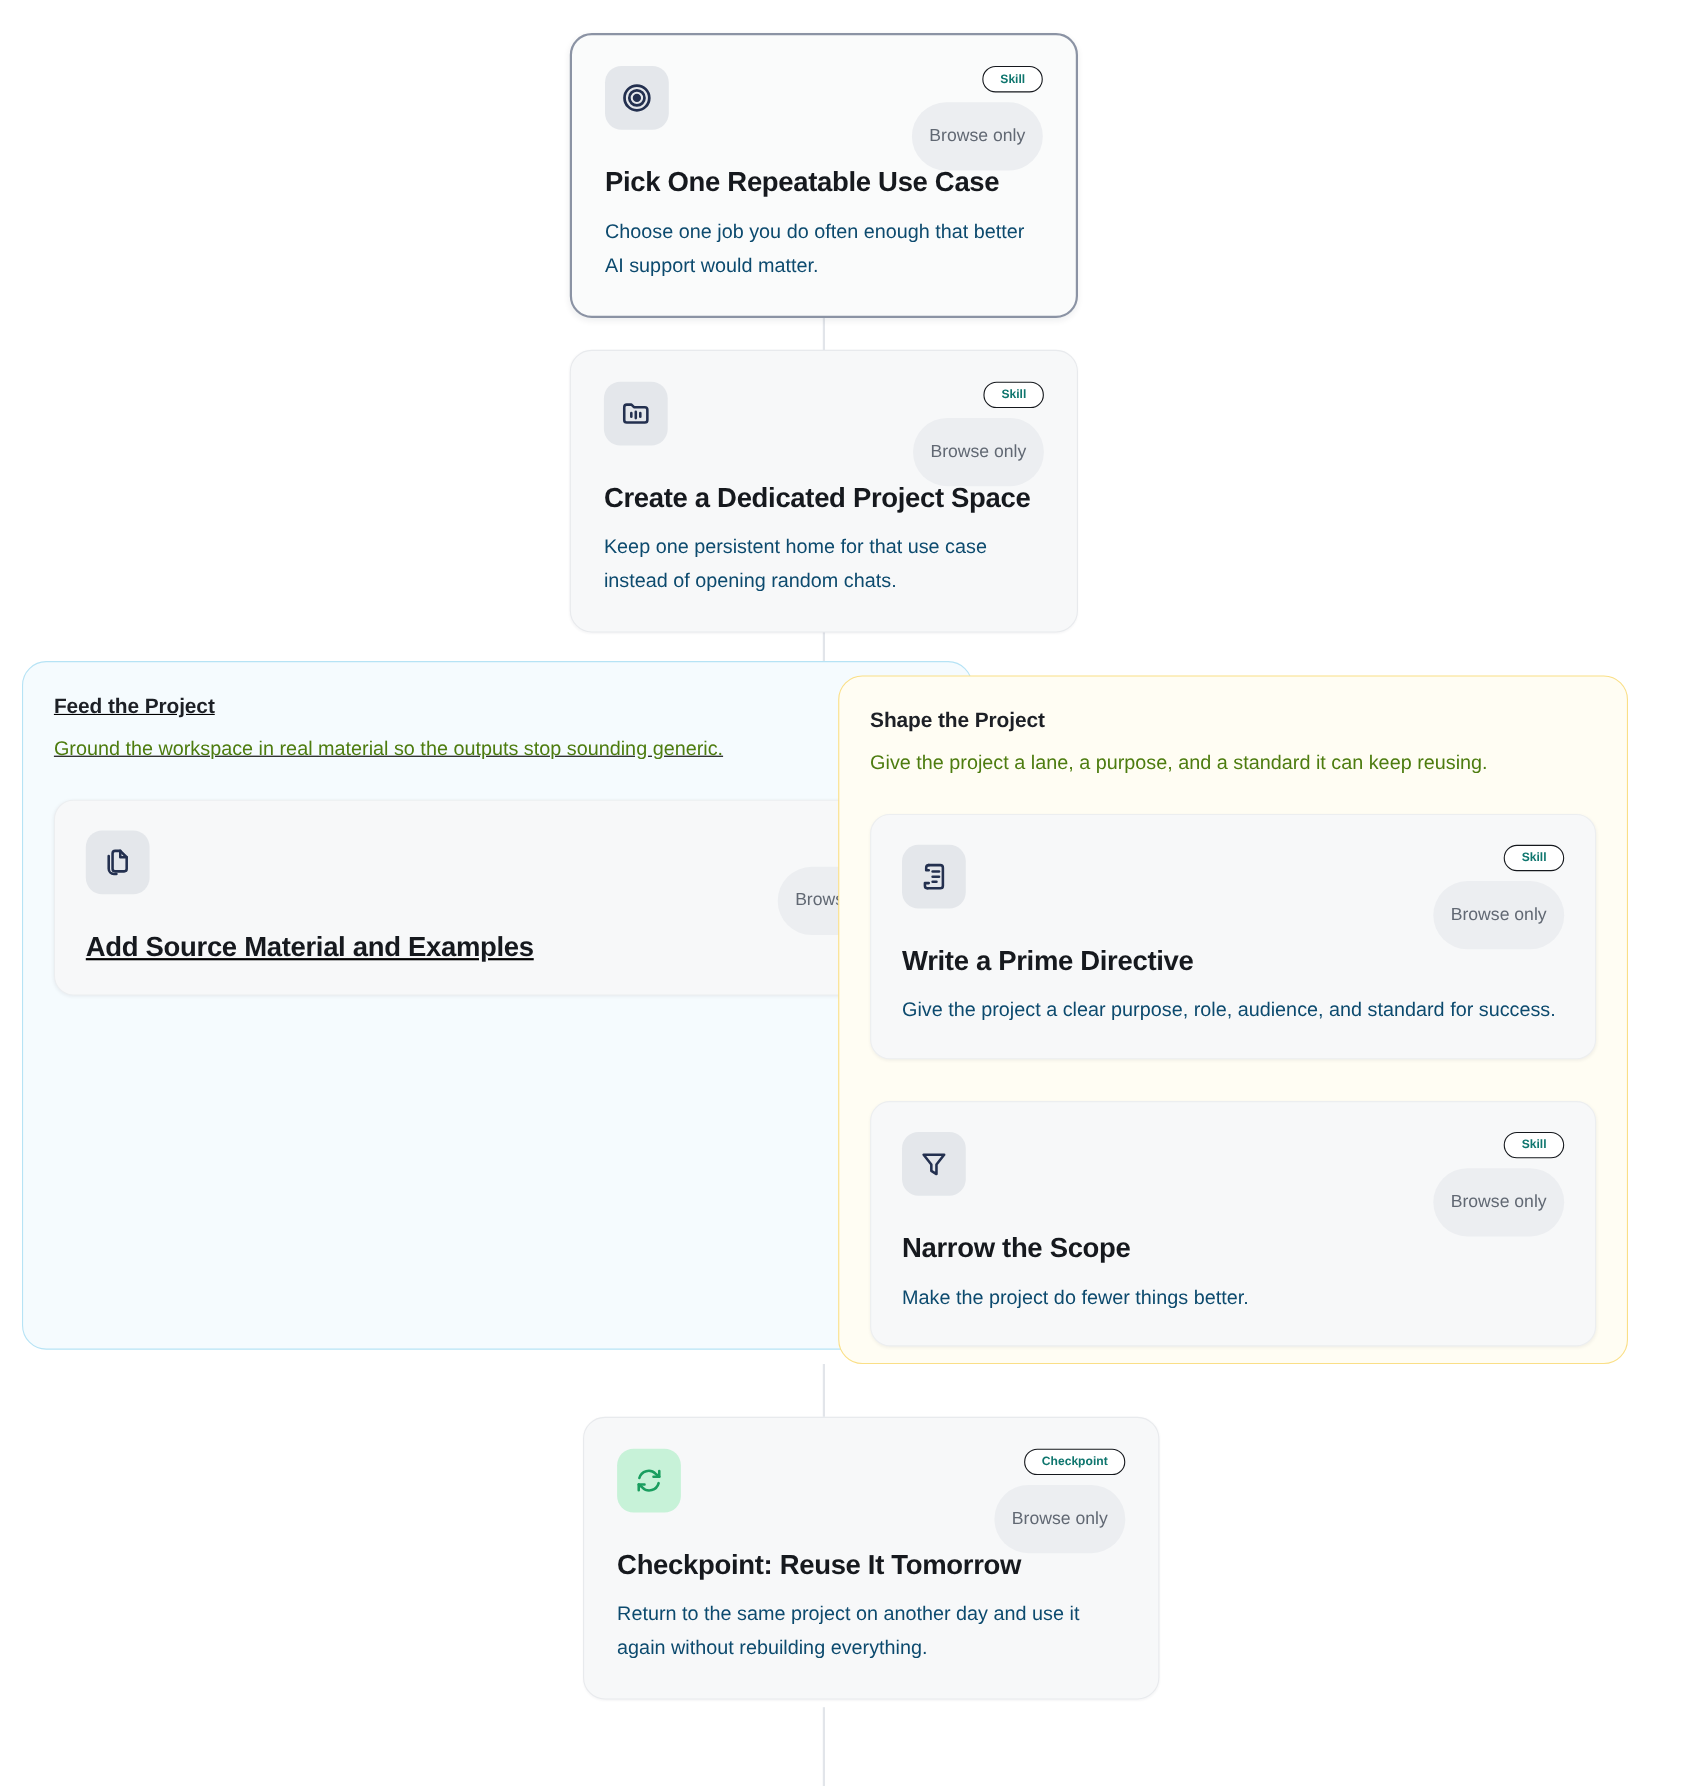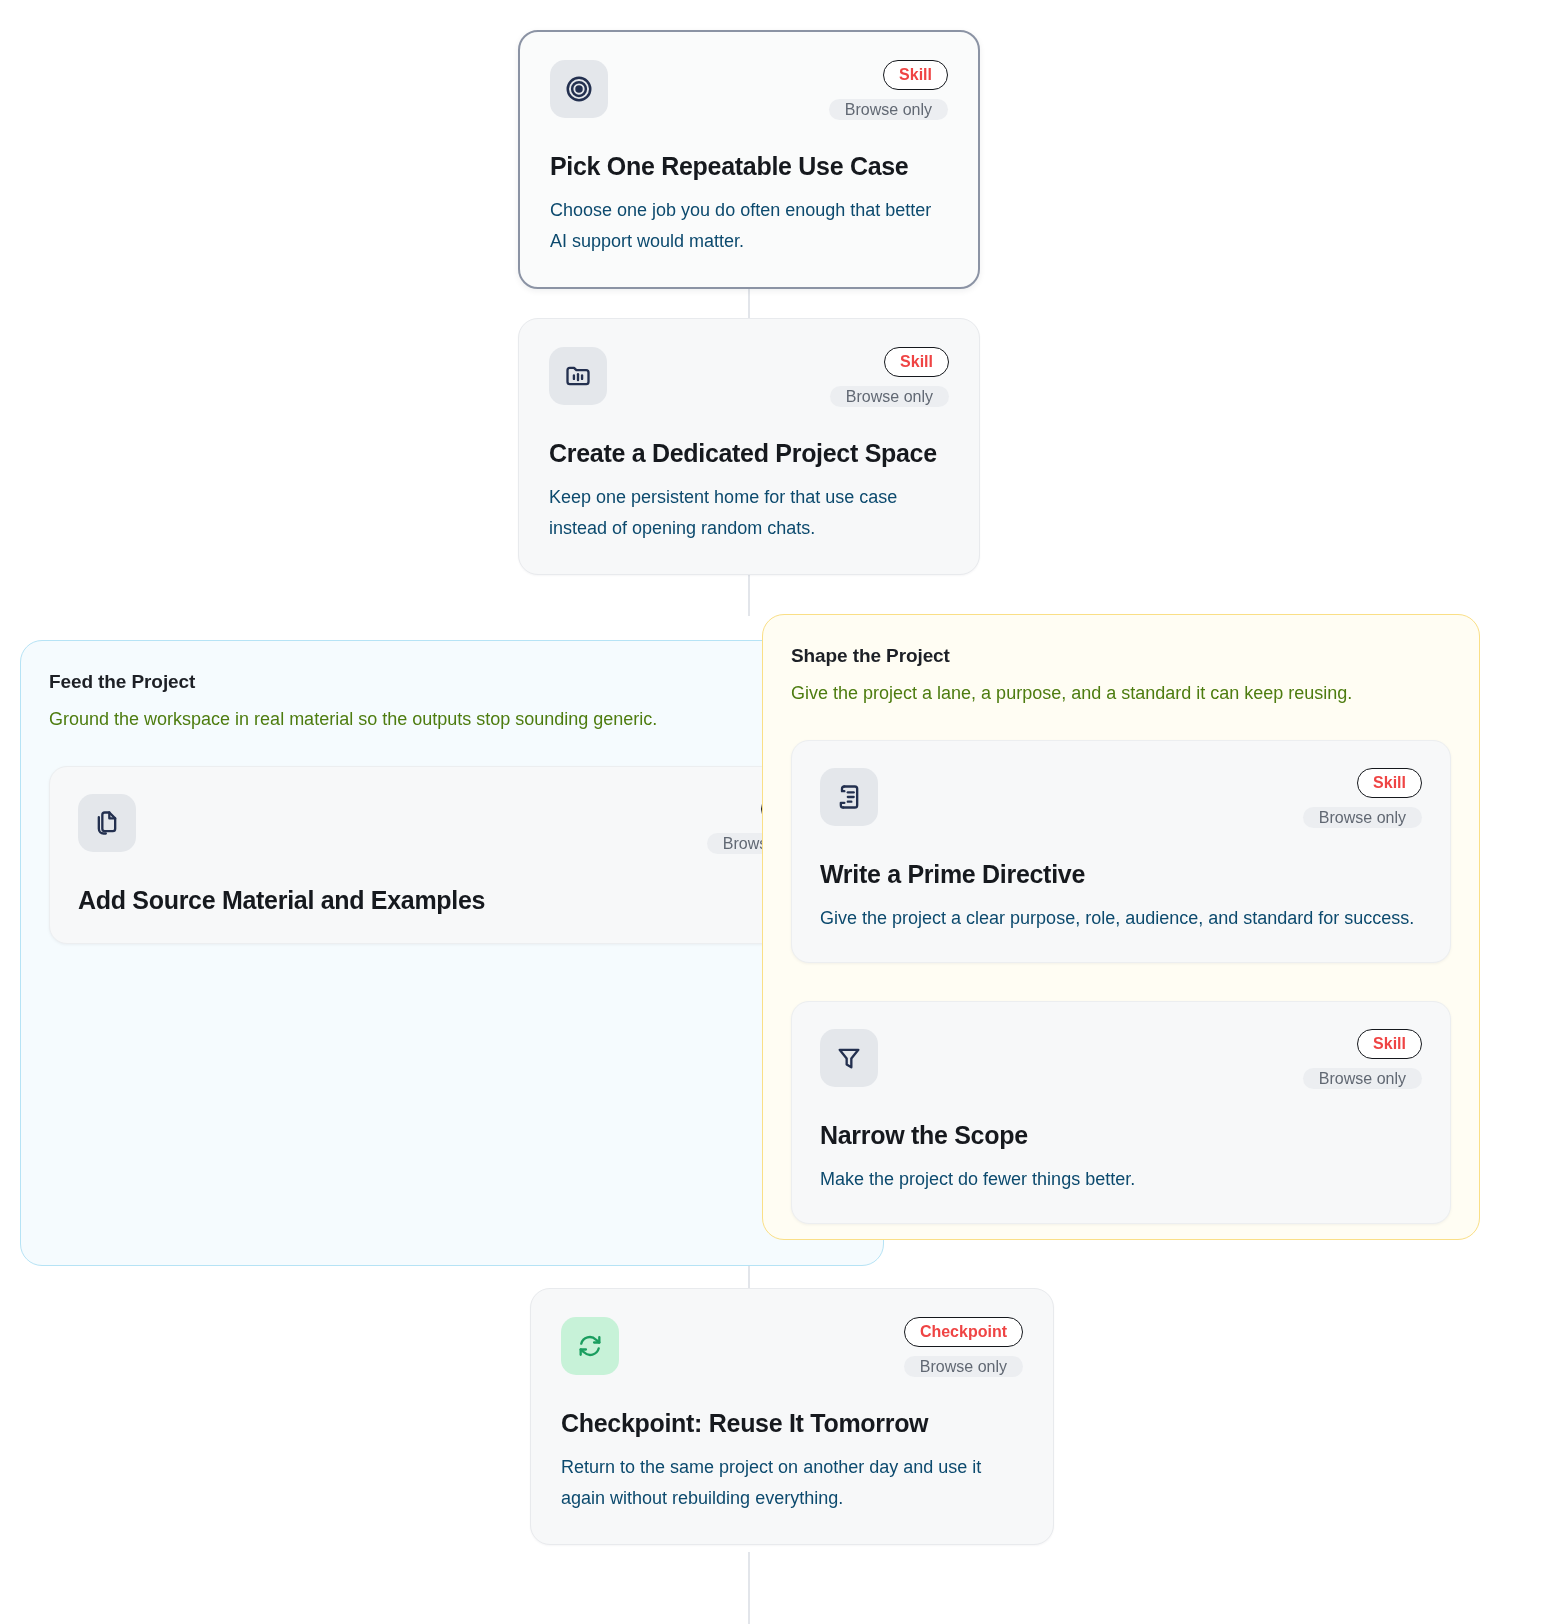--- a/index.html
+++ b/index.html
@@ -72,32 +72,32 @@
     display: flex;
     flex-direction: column;
     align-items: flex-end;
     gap: 9px;
   }
 
   .pill-type {
     border: 1.6px solid #15181d;
     border-radius: 999px;
     padding: 5px 15px;
-    font-size: 16px;
+    font-size: 11px;
     font-weight: bold;
-    color: #ef4444;
+    color: #0f766e;
     background: #ffffff;
     line-height: 1.1;
     white-space: nowrap;
   }
 
   .pill-access {
     background: #eceef1;
     border-radius: 999px;
-    padding: 2px 16px;
+    padding: 22px 16px;
     font-size: 16px;
     color: #616873;
     line-height: 1.1;
     white-space: nowrap;
   }
 
   .card-title {
     font-size: 25px;
     font-weight: bold;
     color: #16191e;
@@ -192,21 +192,21 @@
       </div>
       <div class="badges">
         <span class="pill-type">Skill</span>
         <span class="pill-access">Browse only</span>
       </div>
     </div>
     <div class="card-title">Create a Dedicated Project Space</div>
     <div class="card-desc">Keep one persistent home for that use case instead of opening random chats.</div>
   </div>
 
-  <div class="panel panel-blue" style="left:20px; top:640px; width:864px; height:626px;">
+  <div class="panel panel-blue" style="left:20px; top:601px; width:864px; height:626px;text-decoration:underline;">
     <div class="panel-title">Feed the Project</div>
     <div class="panel-sub">Ground the workspace in real material so the outputs stop sounding generic.</div>
 
     <div class="panel-cards">
       <div class="panel-card">
         <div class="card-head">
           <div class="icon-tile">
             <svg width="28" height="28" viewBox="0 0 24 24" fill="none" stroke="#23304f" stroke-width="2" stroke-linecap="round" stroke-linejoin="round">
               <path d="M14 3H10a2 2 0 0 0-2 2v12a2 2 0 0 0 2 2h7a2 2 0 0 0 2-2V8z"></path>
               <path d="M14 3v5h5"></path>

